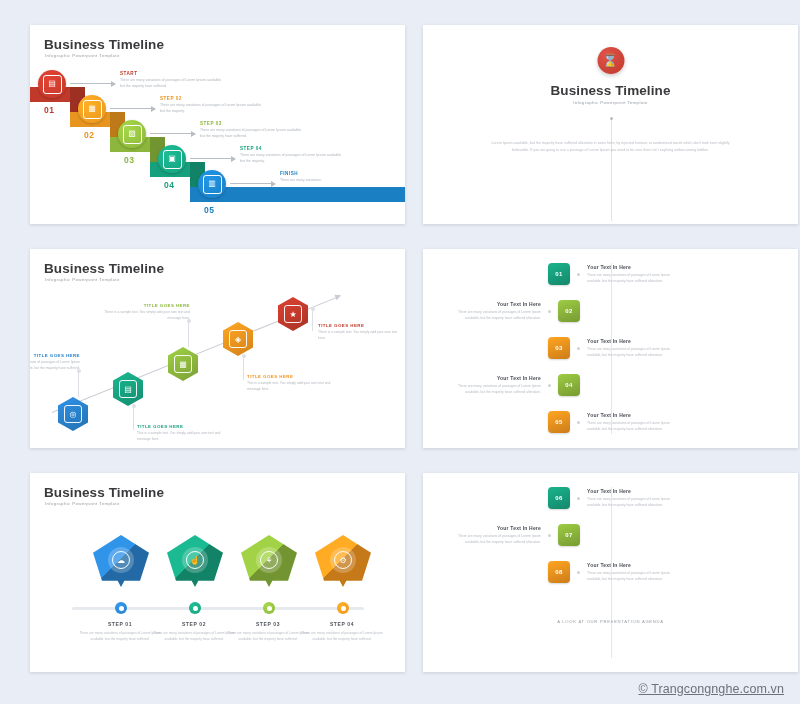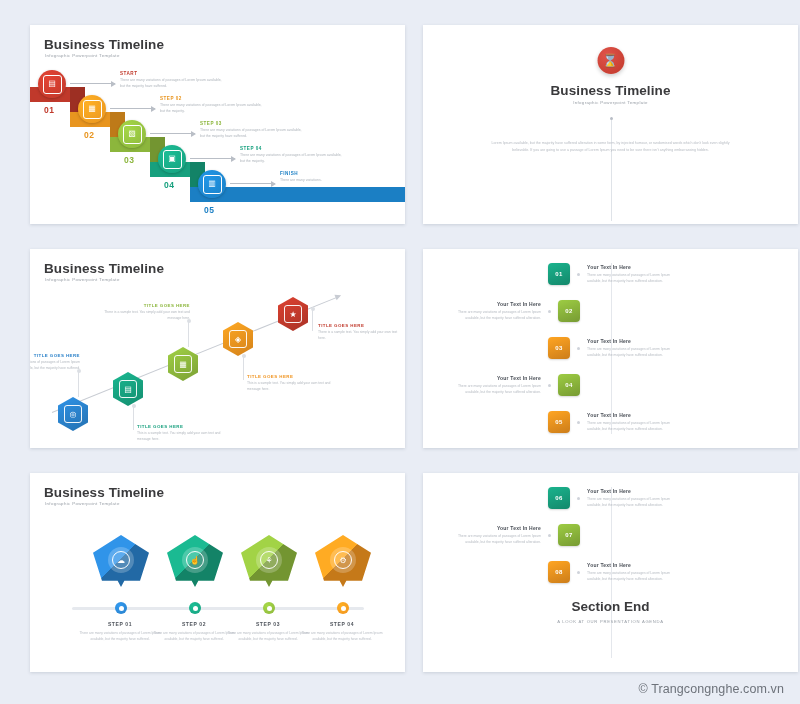--- a/index.html
+++ b/index.html
@@ -152,21 +152,21 @@
   .track{position:absolute;left:42px;top:134px;width:292px;height:3px;background:#e6e9ee;border-radius:2px;}
   .tdot{position:absolute;top:129px;width:12px;height:12px;border-radius:50%;
         display:flex;align-items:center;justify-content:center;}
   .tdot i{width:5px;height:5px;border-radius:50%;background:#fff;display:block;}
   .stepblk{position:absolute;top:148px;width:86px;text-align:center;}
   .stepblk .sname{font-size:5px;font-weight:bold;color:#4f545c;letter-spacing:.6px;}
   .stepblk .sdesc{font-size:3.3px;color:#b6bbc2;line-height:1.85;margin-top:3px;}
 
   .watermark{
     position:absolute;right:16px;bottom:8px;
-    font-size:12.5px;color:#6d727a;letter-spacing:.1px;
+    font-size:12.5px;color:#6d727a;letter-spacing:.1px;text-decoration:underline;
   }
 </style>
 </head>
 <body>
 
 <div class="deck">
 
   <div class="slide sl1">
     <div class="s-title">Business Timeline</div>
     <div class="s-sub">Infographic Powerpoint Template</div>
@@ -408,19 +408,18 @@
         </div>
         <div class="row" style="top: 88px; left: 125px;">
           <div class="sq" style="background: linear-gradient(160deg, rgb(255, 165, 34), rgb(204, 125, 26)); margin-right: 7px;">08</div>
           <div class="dot" style="margin-right: 7px;"></div>
           <div class="txt">
             <div class="tt">Your Text In Here</div>
             <div class="tb">There are many variations of passages of Lorem Ipsum available, but the majority have suffered alteration.</div>
           </div>
         </div>
       </div>
-    <div class="endtitle">Section End</div>
     <div class="endsub">A LOOK AT OUR PRESENTATION AGENDA</div>
   </div>
 
 </div>
 
 <div class="watermark">© Trangcongnghe.com.vn</div>
 
 </body></html>

